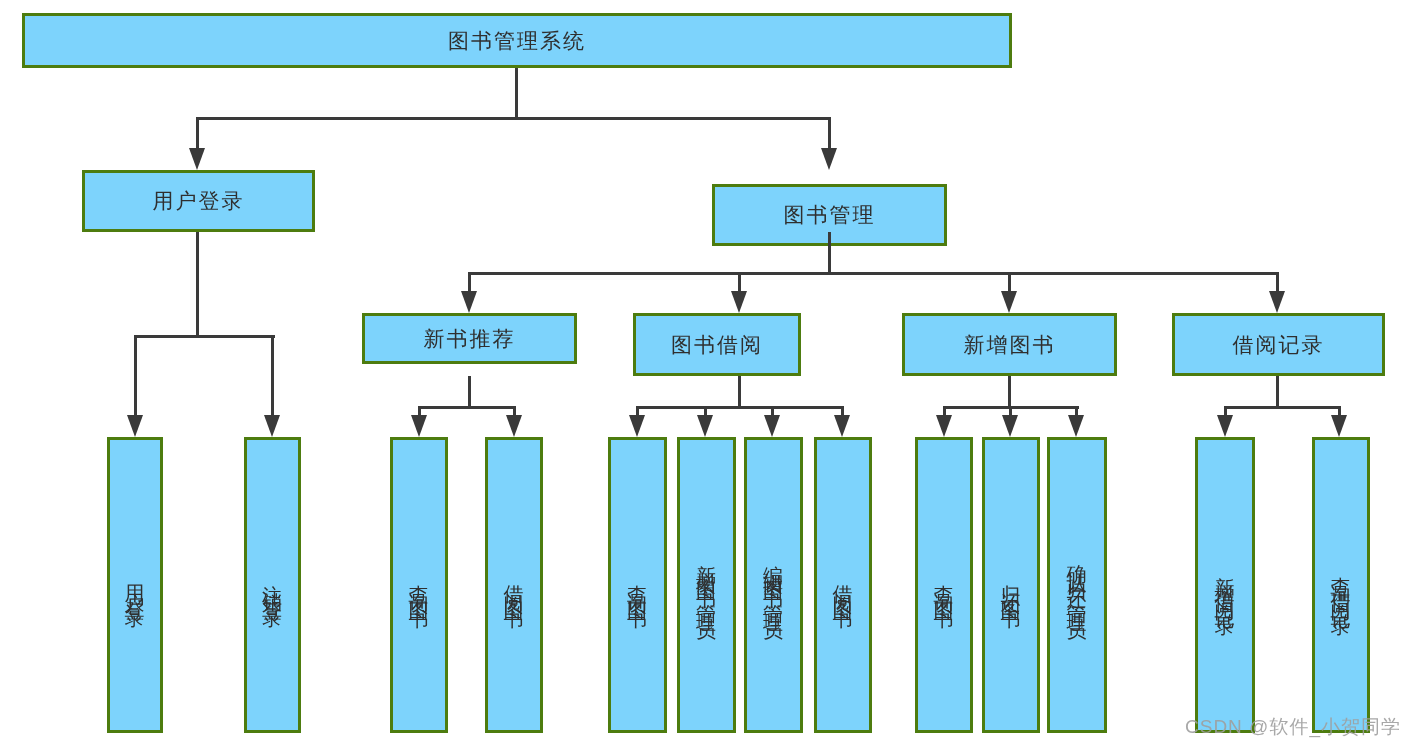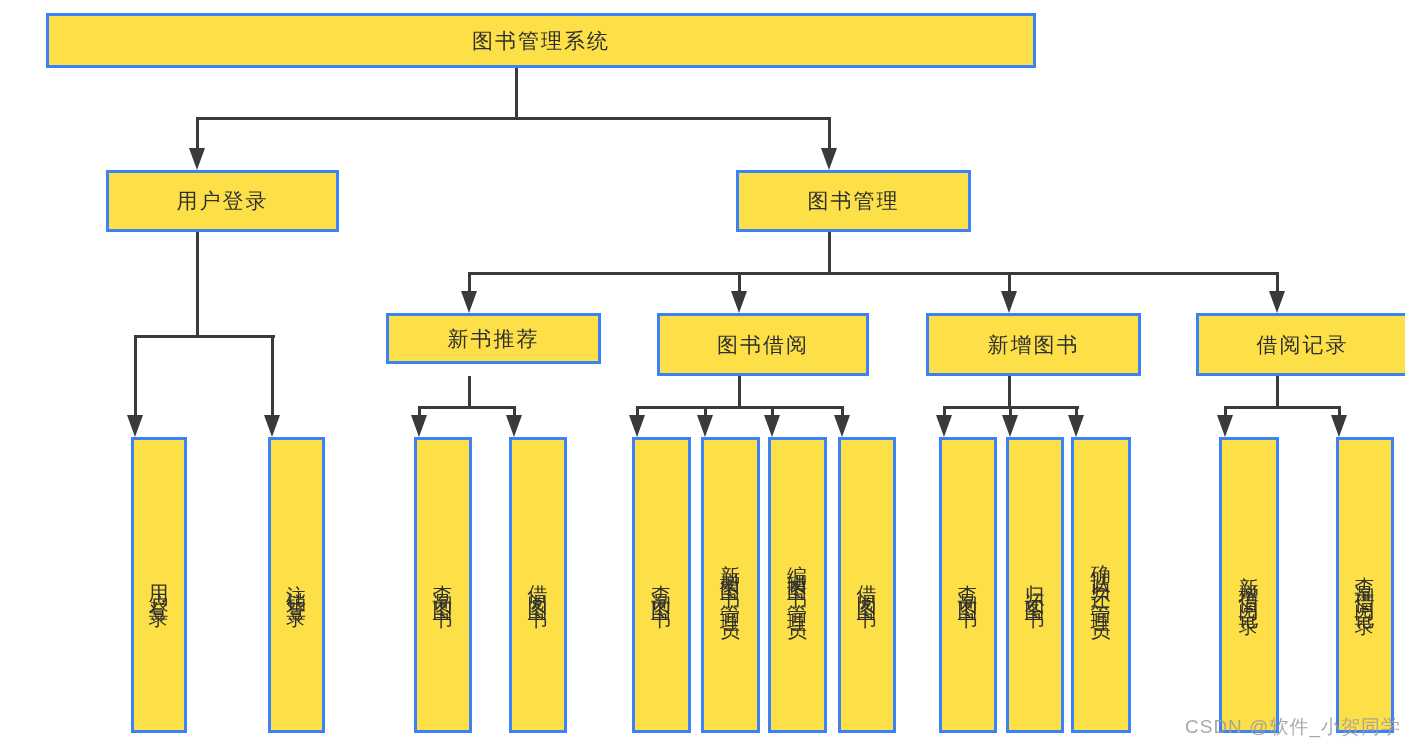--- a/index.html
+++ b/index.html
@@ -6,28 +6,27 @@
   #stage {
     position: relative;
     width: 1405px;
     height: 747px;
     background: #ffffff;
     font-family: "Liberation Sans", "DejaVu Sans", sans-serif;
     overflow: hidden;
   }
   .box {
     position: absolute;
-    background: #fde047;
-    border: 3px solid #3b82f6;
+    background: #7dd3fc;
+    border: 3px solid #4d7c0f;
     box-sizing: border-box;
     display: flex;
     align-items: center;
     justify-content: center;
     color: #2f2f2f;
-    margin-left: 24px;
   }
   .box.h { font-size: 21px; letter-spacing: 2px; white-space: nowrap; }
   .box.v {
     writing-mode: vertical-rl;
     text-orientation: mixed;
     font-size: 20px;
     letter-spacing: 8px;
     line-height: 1;
   }
   .hline { position: absolute; height: 3px; background: #3a3a3a; }
@@ -56,42 +55,42 @@
   <div class="box h" style="left:22px;top:13px;width:990px;height:55px">图书管理系统</div>
 
   <div class="vline" style="left:515px;top:68px;height:51px"></div>
   <div class="hline" style="left:196px;top:117px;width:635px"></div>
   <div class="vline" style="left:196px;top:117px;height:33px"></div>
   <div class="vline" style="left:828px;top:117px;height:33px"></div>
   <div class="arrow" style="left:189px;top:148px"></div>
   <div class="arrow" style="left:821px;top:148px"></div>
 
   <div class="box h" style="left:82px;top:170px;width:233px;height:62px">用户登录</div>
-  <div class="box h" style="left:712px;top:170px;width:235px;height:62px">图书管理</div>
+  <div class="box h" style="left:712px;top:184px;width:235px;height:62px">图书管理</div>
 
   <div class="vline" style="left:196px;top:232px;height:105px"></div>
   <div class="hline" style="left:134px;top:335px;width:141px"></div>
   <div class="vline" style="left:134px;top:335px;height:82px"></div>
   <div class="vline" style="left:271px;top:335px;height:82px"></div>
   <div class="arrow" style="left:127px;top:415px"></div>
   <div class="arrow" style="left:264px;top:415px"></div>
 
   <div class="vline" style="left:828px;top:232px;height:42px"></div>
   <div class="hline" style="left:468px;top:272px;width:811px"></div>
   <div class="vline" style="left:468px;top:272px;height:22px"></div>
   <div class="vline" style="left:738px;top:272px;height:22px"></div>
   <div class="vline" style="left:1008px;top:272px;height:22px"></div>
   <div class="vline" style="left:1276px;top:272px;height:22px"></div>
   <div class="arrow" style="left:461px;top:291px"></div>
   <div class="arrow" style="left:731px;top:291px"></div>
   <div class="arrow" style="left:1001px;top:291px"></div>
   <div class="arrow" style="left:1269px;top:291px"></div>
 
   <div class="box h" style="left:362px;top:313px;width:215px;height:51px">新书推荐</div>
-  <div class="box h" style="left:633px;top:313px;width:212px;height:63px">图书借阅</div>
+  <div class="box h" style="left:633px;top:313px;width:168px;height:63px">图书借阅</div>
   <div class="box h" style="left:902px;top:313px;width:215px;height:63px">新增图书</div>
   <div class="box h" style="left:1172px;top:313px;width:213px;height:63px">借阅记录</div>
 
   <div class="vline" style="left:468px;top:376px;height:33px"></div>
   <div class="hline" style="left:418px;top:406px;width:98px"></div>
   <div class="vline" style="left:418px;top:406px;height:12px"></div>
   <div class="vline" style="left:513px;top:406px;height:12px"></div>
   <div class="arrow" style="left:411px;top:415px"></div>
   <div class="arrow" style="left:506px;top:415px"></div>
 

